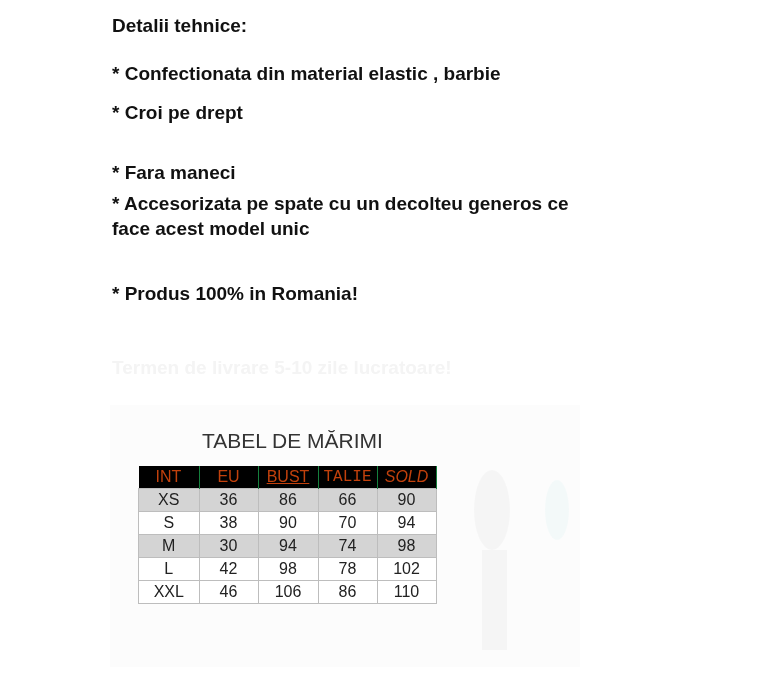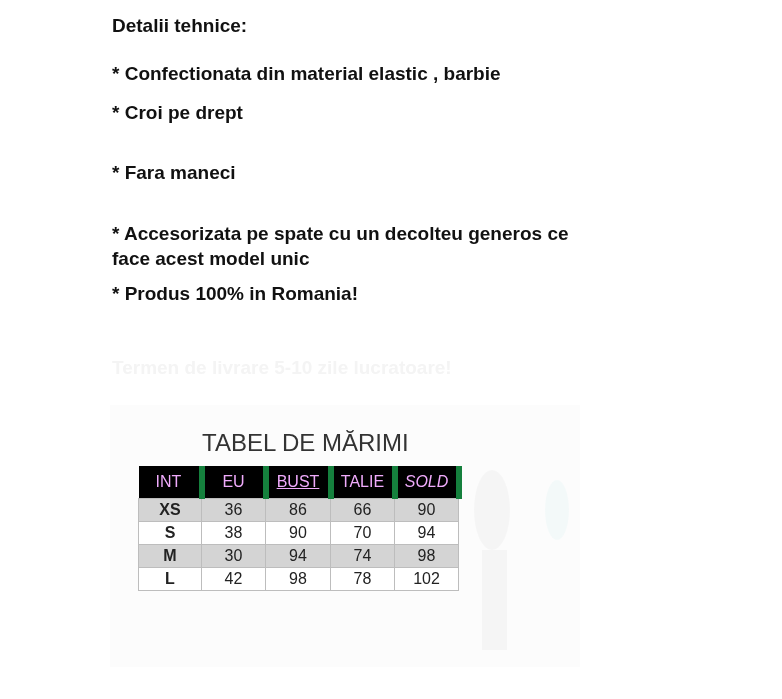--- a/index.html
+++ b/index.html
@@ -1,41 +1,41 @@
 <!DOCTYPE html>
 <html><head>
 <meta charset="utf-8">
 <style>
   html, body { margin: 0; padding: 0; background: #ffffff; }
   body { width: 782px; height: 699px; position: relative; overflow: hidden;
          font-family: "Liberation Sans", sans-serif; color: #111111; }
   .para { position: absolute; left: 112px; font-size: 19px; line-height: 25px; margin: 0; font-weight: bold; }
   .faded { color: #f4f4f4; }
   .img-wrap { position: absolute; left: 110px; top: 405px; width: 470px; height: 262px; background: #fcfcfc; }
-  .table-title { position: absolute; left: 202px; top: 429px; font-size: 24px; color: #333; letter-spacing: 0px; }
+  .table-title { position: absolute; left: 202px; top: 429px; font-size: 21px; color: #333; letter-spacing: 0px; }
   table.sizes { position: absolute; left: 138px; top: 466px; border-collapse: collapse;
                 font-family: "Liberation Sans", sans-serif; font-size: 16px; }
-  table.sizes th { background: #000; color: #f0abfc; font-weight: normal; height: 32px; padding: 0;
-                   border-right: 6px solid #15803d; }
+  table.sizes th { background: #000; color: #c2410c; font-weight: normal; height: 22px; padding: 0;
+                   border-right: 1px solid #15803d; }
   table.sizes td { height: 22px; padding: 0; text-align: center; color: #222;
                    border: 1px solid #bdbdbd; }
   table.sizes tr.shade td { background: #d4d4d4; }
   table.sizes tr.plain td { background: #ffffff; }
-  table.sizes td.int { font-weight: bold; }
-  .c0 { width: 60px; } .c1 { width: 58px; } .c2 { width: 59px; text-decoration: underline; } .c3 { width: 58px; } .c4 { width: 58px; font-style: italic; }
+  table.sizes td.int { font-weight: normal; }
+  .c0 { width: 60px; } .c1 { width: 58px; } .c2 { width: 59px; text-decoration: underline; } .c3 { width: 58px; font-family: Liberation Mono, monospace; } .c4 { width: 58px; font-style: italic; }
   .figure { position: absolute; left: 462px; top: 470px; width: 120px; height: 190px; opacity: 0.05; }
 </style>
 </head>
 <body>
 
 <p class="para" style="top:13px">Detalii tehnice:</p>
 <p class="para" style="top:61px">* Confectionata din material elastic , barbie</p>
 <p class="para" style="top:100px">* Croi pe drept</p>
 <p class="para" style="top:160px">* Fara maneci</p>
-<p class="para" style="top:221px; width:460px">* Accesorizata pe spate cu un decolteu generos ce face acest model unic</p>
+<p class="para" style="top:191px; width:460px">* Accesorizata pe spate cu un decolteu generos ce face acest model unic</p>
 <p class="para" style="top:281px">* Produs 100% in Romania!</p>
 <p class="para faded" style="top:355px">Termen de livrare 5-10 zile lucratoare!</p>
 
 <div class="img-wrap"></div>
 <div class="table-title">TABEL DE MĂRIMI</div>
 
 <table class="sizes">
   <thead>
     <tr>
       <th class="c0">INT</th>
@@ -67,20 +67,27 @@
       <td>74</td>
       <td>98</td>
     </tr>
     <tr class="plain">
       <td class="int">L</td>
       <td>42</td>
       <td>98</td>
       <td>78</td>
       <td>102</td>
     </tr>
+    <tr class="plain">
+      <td class="int">XXL</td>
+      <td>46</td>
+      <td>106</td>
+      <td>86</td>
+      <td>110</td>
+    </tr>
   </tbody>
 </table>
 
 <svg class="figure" viewBox="0 0 120 190">
   <ellipse cx="30" cy="40" rx="18" ry="40" fill="#888"></ellipse>
   <rect x="20" y="80" width="25" height="100" fill="#888"></rect>
   <ellipse cx="95" cy="40" rx="12" ry="30" fill="#6cc"></ellipse>
 </svg>
 
 </body></html>

